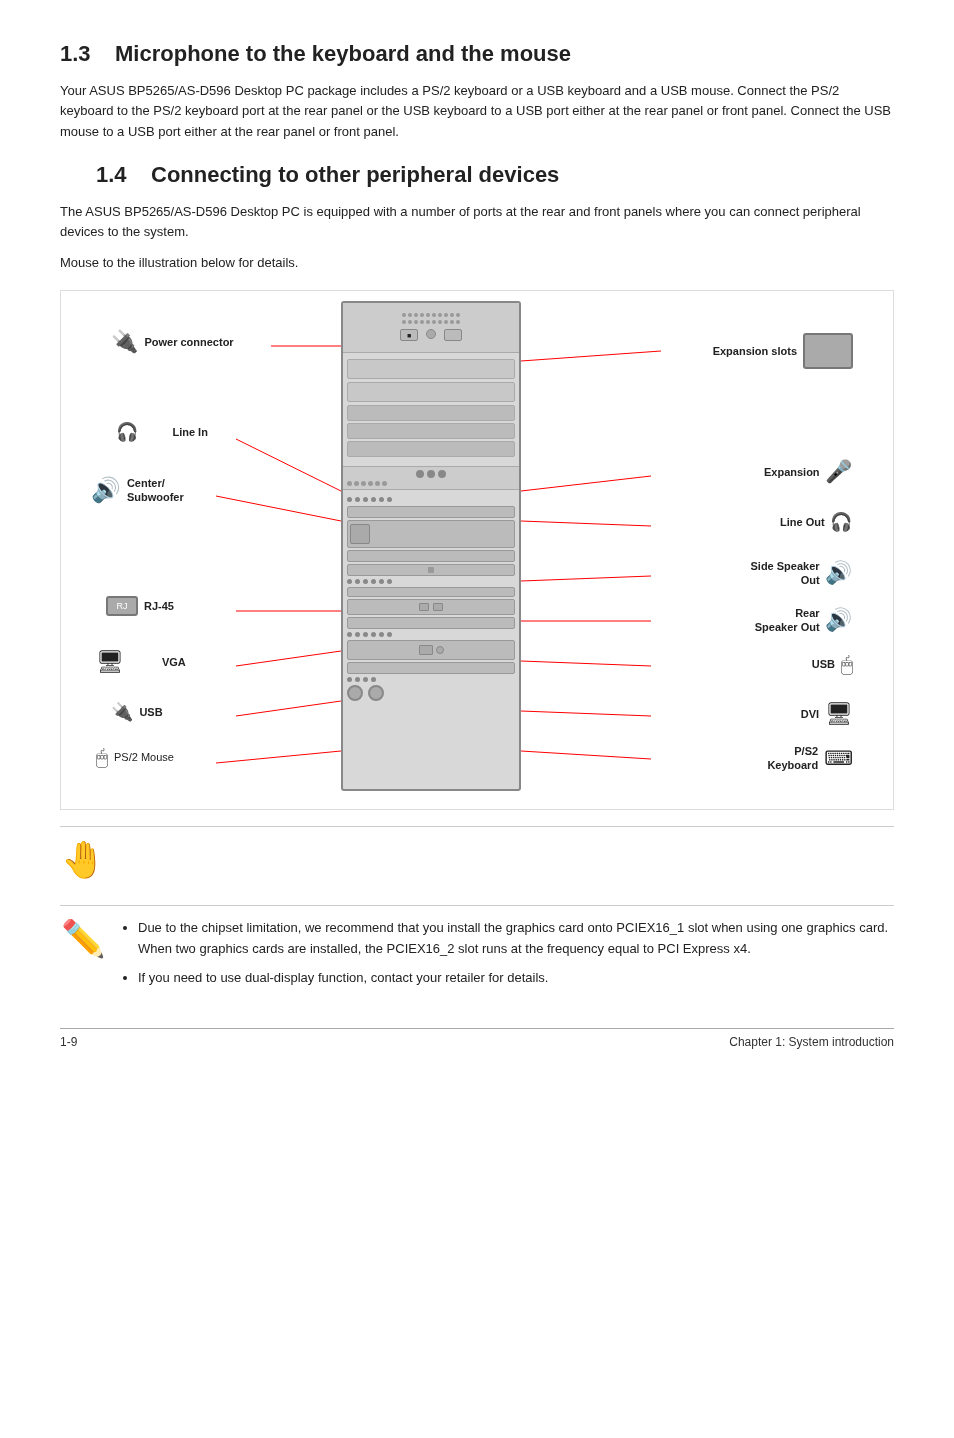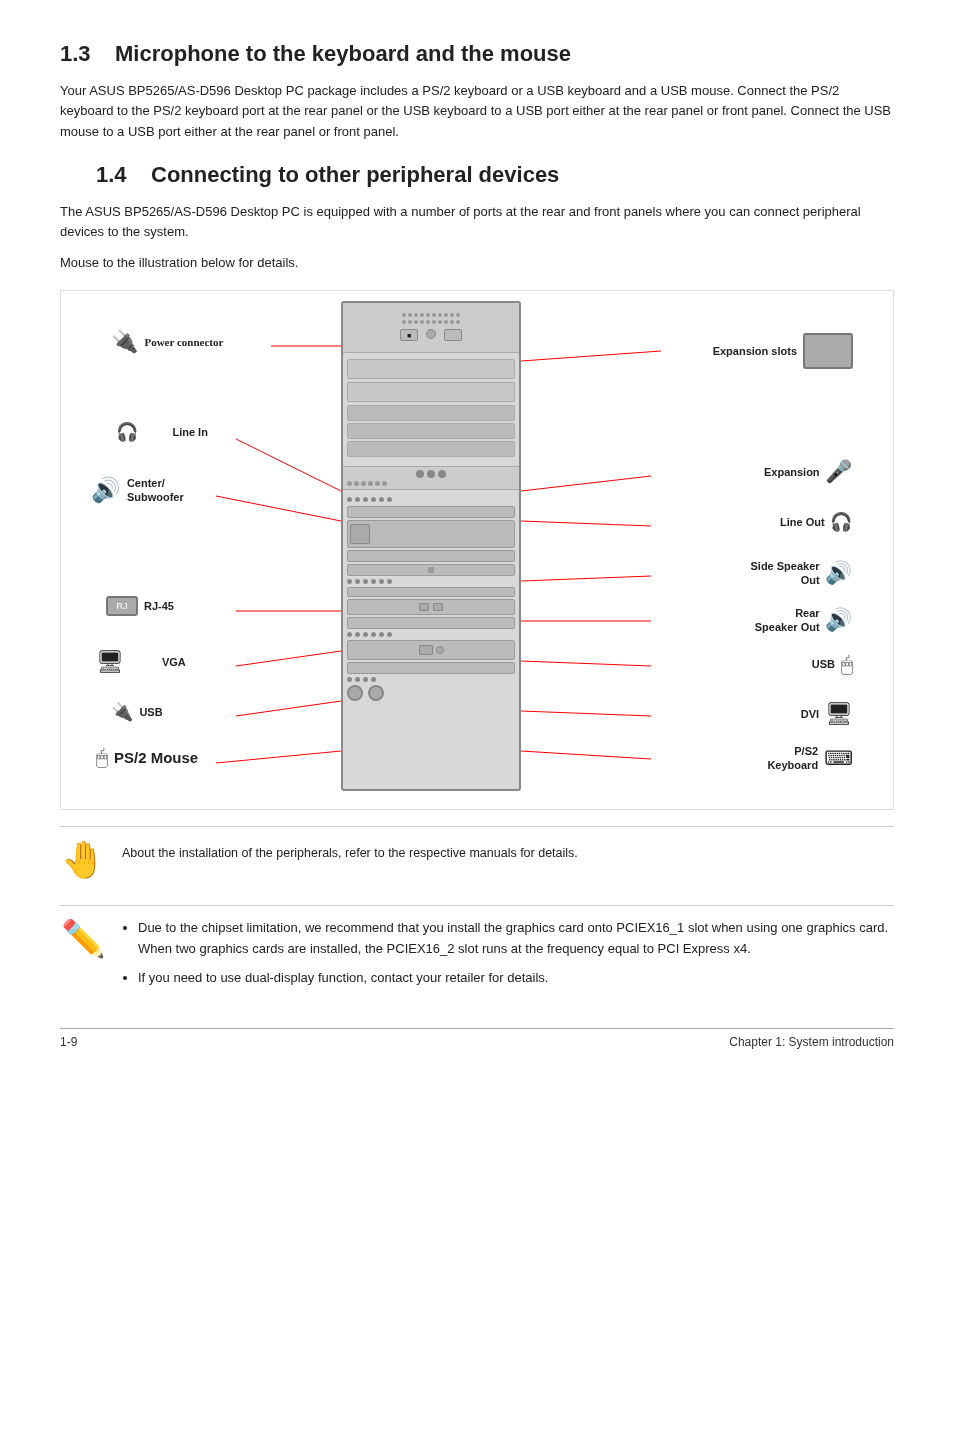--- a/index.html
+++ b/index.html
@@ -236,21 +236,21 @@
       </div>
       <div style="display:flex;gap:5px;margin:3px 0;align-items:center;">
         <div style="width:16px;height:16px;background:#aaa;border-radius:50%;border:2px solid #888;"></div>
         <div style="width:16px;height:16px;background:#aaa;border-radius:50%;border:2px solid #888;"></div>
       </div>
     </div>
   </div>
 
   <div style="position:absolute;left:50px;top:38px;display:flex;align-items:center;gap:6px;">
     <div style="font-size:22px;">🔌</div>
-    <span style="font-size:11px;font-weight:bold;font-family:Liberation Serif, serif;">Power connector</span>
+    <span style="font-size:11px;font-weight:bold;">Power connector</span>
   </div>
 
   <div style="position:absolute;left:55px;top:130px;display:flex;align-items:center;gap:6px;">
     <div style="font-size:18px;">🎧</div>
     <span style="font-size:11px;font-weight:bold;margin-left:28px;">Line In</span>
   </div>
 
   <div style="position:absolute;left:30px;top:185px;display:flex;align-items:center;gap:6px;">
     <div style="font-size:24px;">🔊</div>
     <span style="font-size:11px;font-weight:bold;line-height:1.3;">Center/<br>Subwoofer</span>
@@ -266,21 +266,21 @@
     <span style="font-size:11px;font-weight:bold;margin-left:32px;">VGA</span>
   </div>
 
   <div style="position:absolute;left:50px;top:410px;display:flex;align-items:center;gap:6px;">
     <div style="font-size:18px;">🔌</div>
     <span style="font-size:11px;font-weight:bold;">USB</span>
   </div>
 
   <div style="position:absolute;left:35px;top:455px;display:flex;align-items:center;gap:6px;">
     <div style="font-size:20px;">🖱</div>
-    <span style="font-size:15px;font-weight:bold;">PS/2 Mouse</span>
+    <span style="font-size:11px;font-weight:normal;">PS/2 Mouse</span>
   </div>
 
   <div style="position:absolute;right:40px;top:42px;display:flex;align-items:center;gap:6px;flex-direction:row-reverse;">
     <div style="width:50px;height:36px;background:#aaa;border:2px solid #777;border-radius:3px;"></div>
     <span style="font-size:11px;font-weight:bold;">Expansion slots</span>
   </div>
 
   <div style="position:absolute;right:40px;top:168px;display:flex;align-items:center;gap:6px;flex-direction:row-reverse;">
     <div style="font-size:22px;">🎤</div>
     <span style="font-size:11px;font-weight:bold;">Expansion</span>
@@ -313,21 +313,20 @@
 
   <div style="position:absolute;right:40px;top:453px;display:flex;align-items:center;gap:6px;flex-direction:row-reverse;">
     <div style="font-size:20px;">⌨</div>
     <span style="font-size:11px;font-weight:bold;text-align:right;line-height:1.3;">P/S2<br>Keyboard</span>
   </div>
 
 </div>
 
 <div class="note-box">
   <div class="note-icon">🤚</div>
-  <div class="note-text">About the installation of the peripherals, refer to the respective manuals for details.</div>
 </div>
 
 <div class="note-box" style="margin-top:12px;align-items:flex-start;">
   <div class="note-icon">✏️</div>
   <ul class="bullet-list">
     <li>Due to the chipset limitation, we recommend that you install the graphics card onto PCIEX16_1 slot when using one graphics card. When two graphics cards are installed, the PCIEX16_2 slot runs at the frequency equal to PCI Express x4.</li>
     <li>If you need to use dual-display function, contact your retailer for details.</li>
   </ul>
 </div>
 

